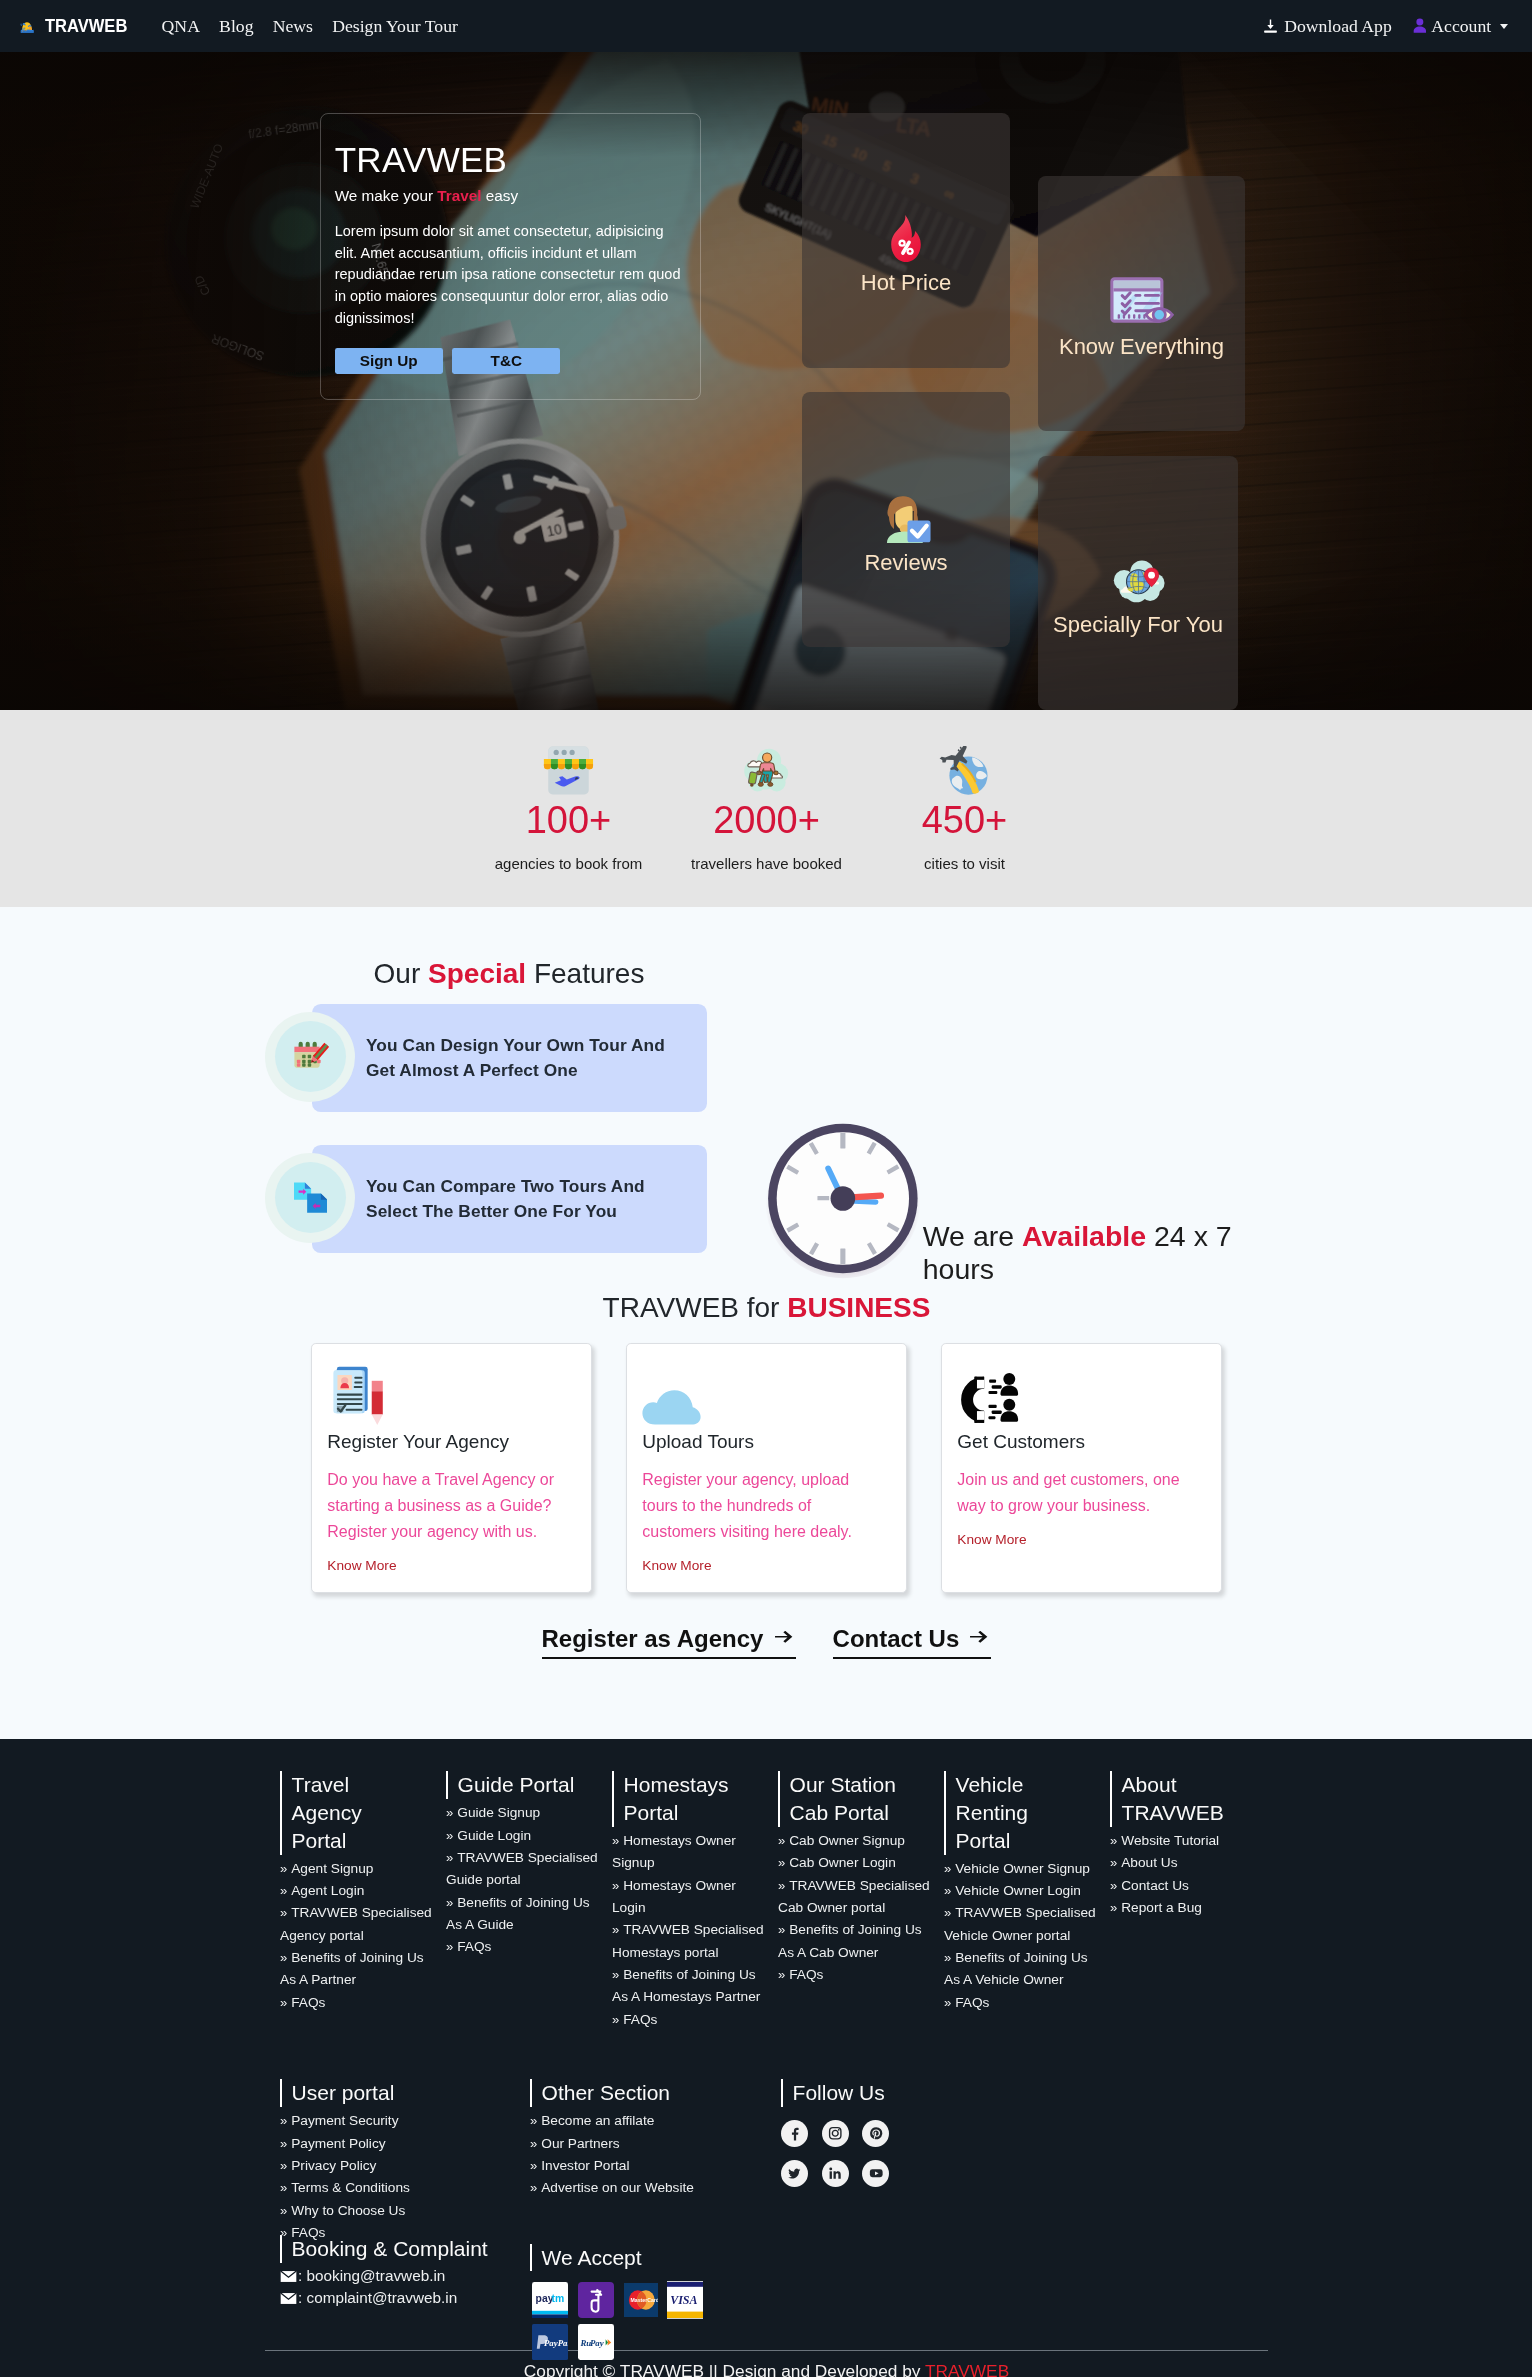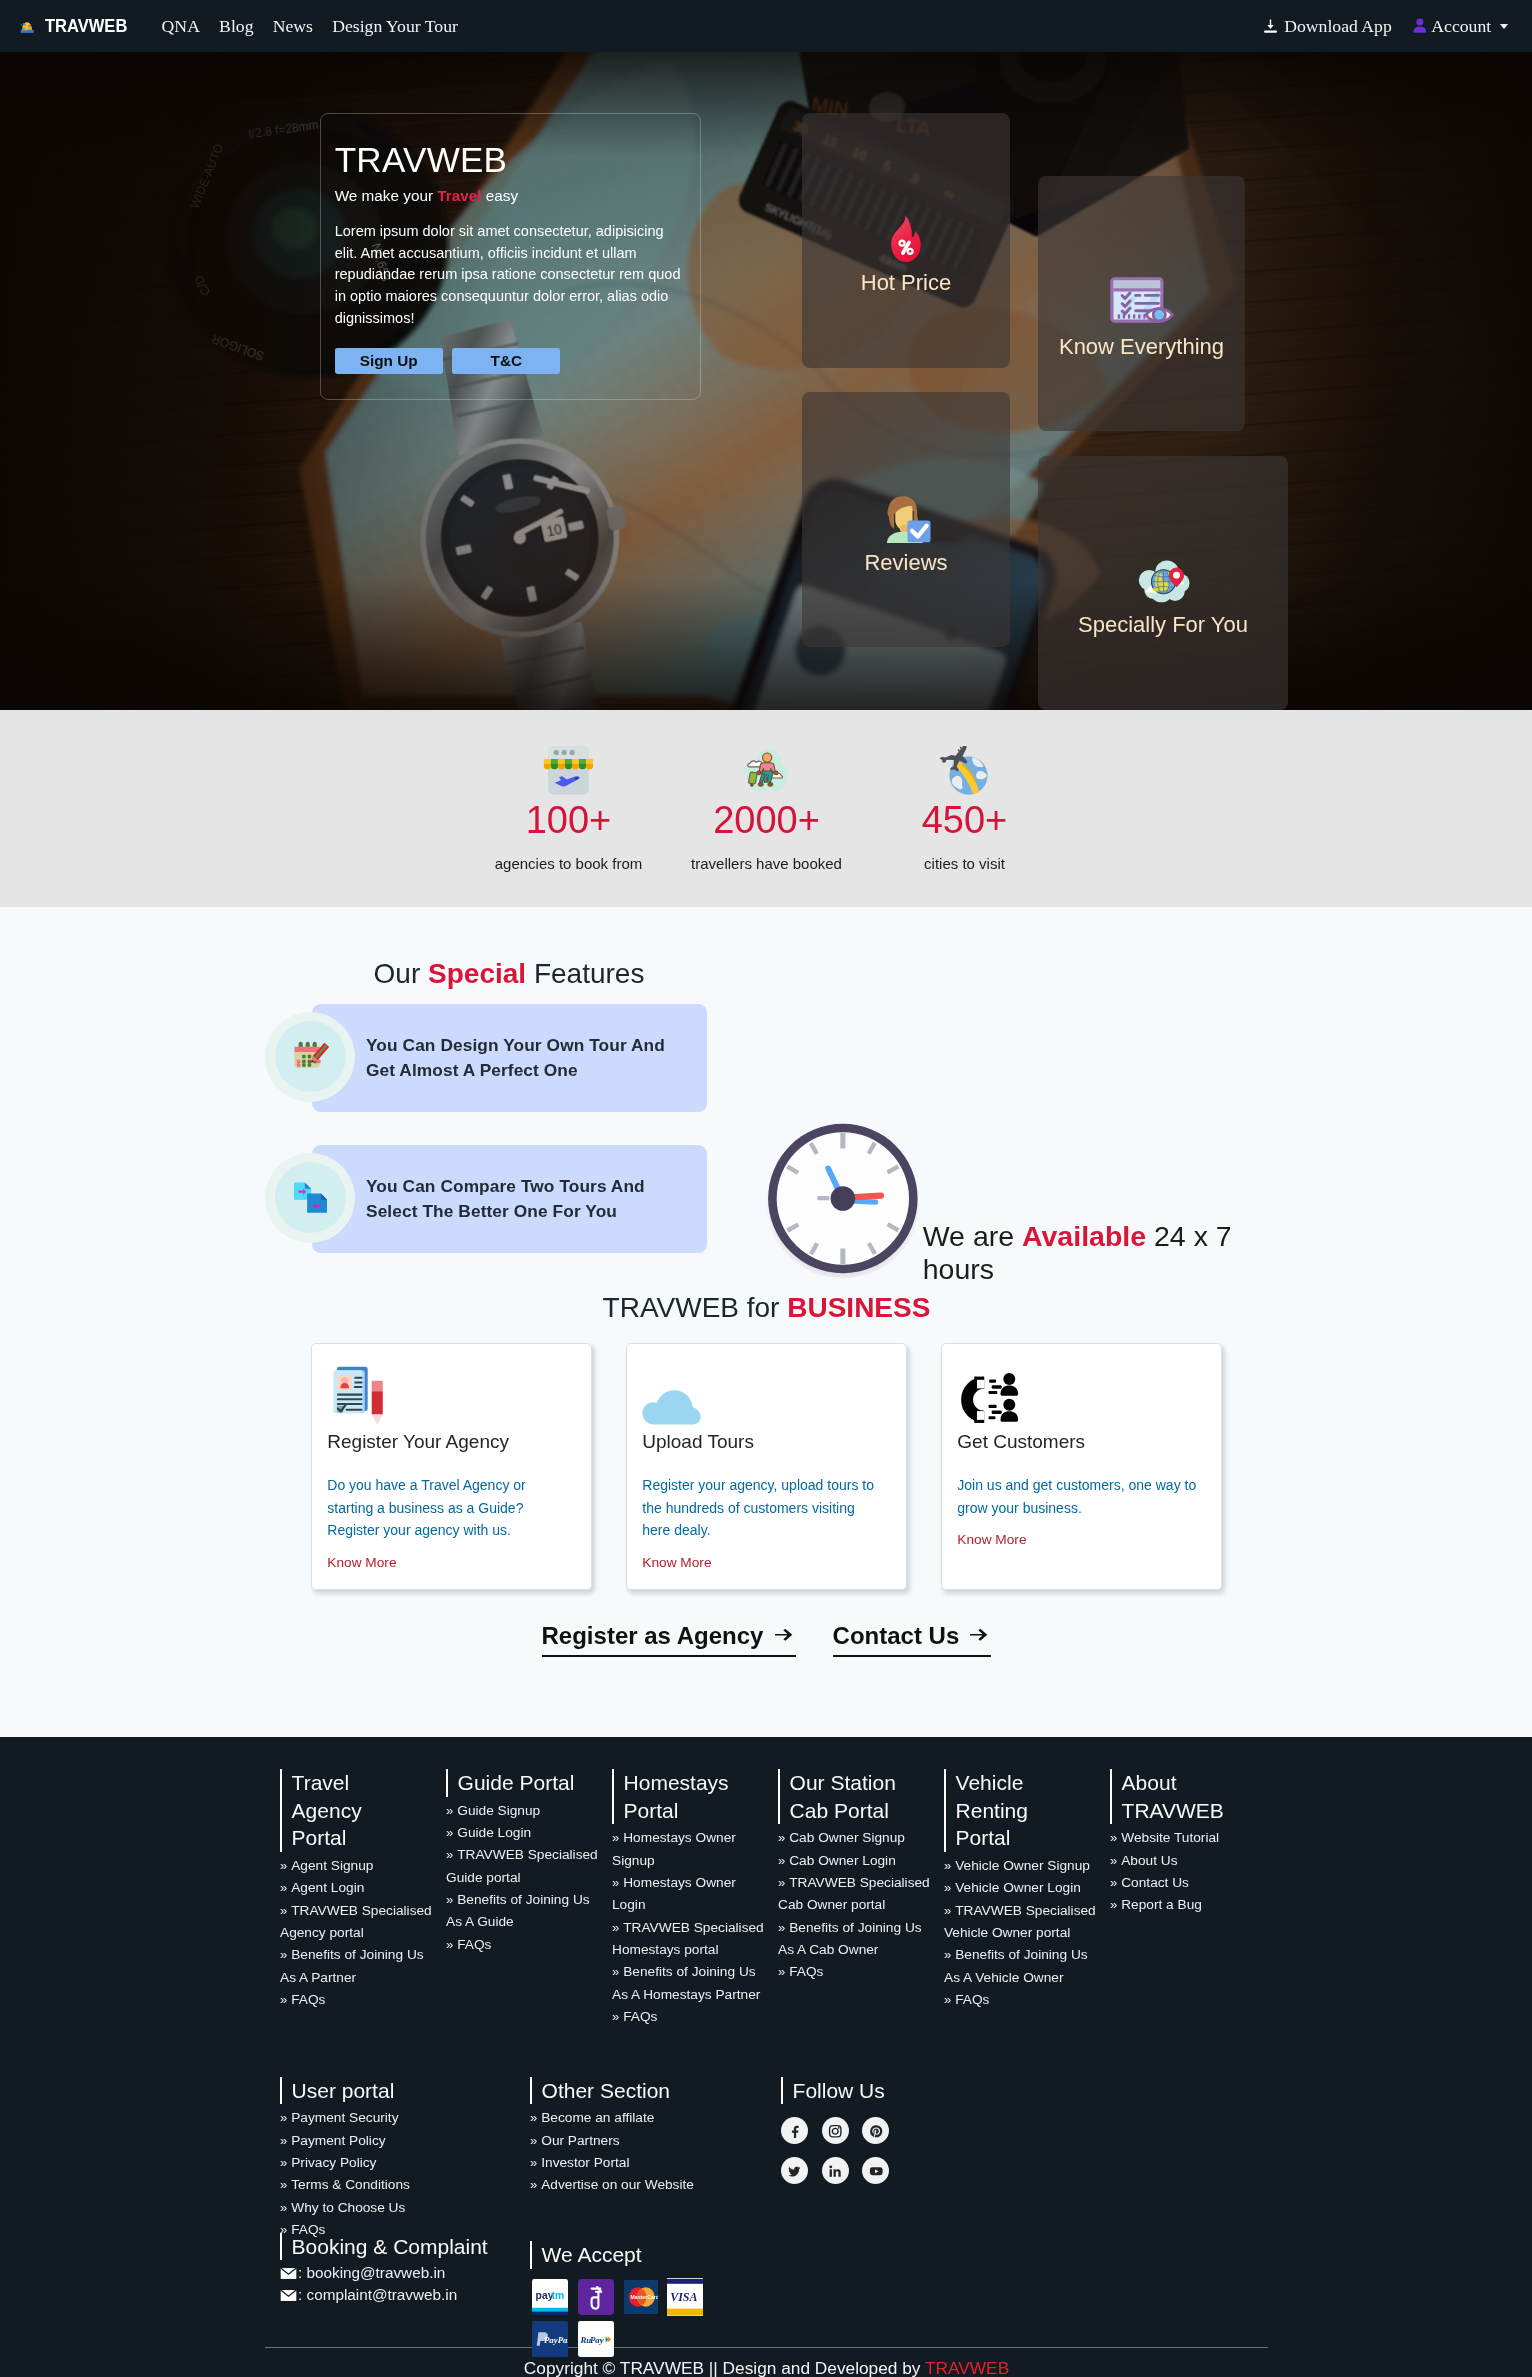--- a/index.html
+++ b/index.html
@@ -28,21 +28,21 @@
   .hero-sub b{color:#e8204e;font-weight:bold;}
   .hero-para{color:#fff;font-size:14.5px;line-height:1.5;margin-top:16px;width:350px;}
   .hero-btns{display:flex;gap:9.6px;margin-top:18.5px;}
   .hero-btns a{background:#7db3f2;color:#0e0e0e;text-decoration:none;font-size:15.3px;font-weight:bold;width:108px;height:26px;display:flex;align-items:center;justify-content:center;border-radius:2.4px;}
 
   .feat{position:absolute;border-radius:8px;background:rgba(60,55,53,.62);display:flex;flex-direction:column;align-items:center;justify-content:center;padding-top:29px;}
   .feat-label{color:#fbe4c6;font-size:22px;font-weight:400;margin-top:8px;text-align:center;line-height:1.12;}
   .f-hot{left:802px;top:61px;width:208px;height:255px;}
   .f-rev{left:802px;top:340px;width:208px;height:255px;}
   .f-know{left:1038px;top:124px;width:207px;height:255px;}
-  .f-spec{left:1038px;top:404px;width:250px;height:254px;}
+  .f-spec{left:1038px;top:404px;width:200px;height:254px;}
 
   
   .stats{background:#e5e5e5;padding:34px 0 35px;}
   .stats-row{display:flex;justify-content:center;gap:0;}
   .stat{width:198px;text-align:center;}
   .stat-ico{height:53px;display:flex;align-items:center;justify-content:center;}
   .stat-num{color:#d4143a;font-size:38px;font-weight:400;margin-top:4px;line-height:1;}
   .stat-lbl{color:#1c1c1c;font-size:15px;margin-top:16px;}
 
   
@@ -60,21 +60,21 @@
   .sf-circ-in{width:71px;height:71px;border-radius:50%;background:#d2eef0;display:flex;align-items:center;justify-content:center;}
   .avail-txt{font-size:28.5px;color:#1d1d1d;margin-top:4px;font-weight:400;}
   .avail-txt b{color:#d91638;font-weight:bold;}
 
   
   .biz{padding-top:0px;margin-top:6.4px;}
   .biz-cards{display:flex;justify-content:center;gap:34px;margin-top:18.5px;}
   .biz-card{width:281px;background:#fff;border:0.8px solid #dcdfe3;border-radius:4.8px;padding:17px 15.3px 19px;box-shadow:2.4px 3.2px 4px rgba(0,0,0,.14);}
   .biz-ico{height:64px;display:flex;align-items:flex-end;}
   .biz-h{font-size:19px;color:#20262b;margin-top:6.4px;font-weight:400;}
-  .biz-p{font-size:14px;color:#0369a1;line-height:1.62;margin-top:21px;width:243px;}
+  .biz-p{font-size:16px;color:#ec4899;line-height:1.62;margin-top:14px;width:243px;}
   .biz-a{display:inline-block;margin-top:13px;color:#b5202b;font-size:13.7px;text-decoration:none;}
   .biz-links{display:flex;justify-content:center;gap:37px;margin-top:32px;}
   .biz-links a{font-size:24px;color:#111;font-weight:bold;text-decoration:none;border-bottom:2.4px solid #111;padding-bottom:4.8px;display:flex;align-items:center;gap:11.2px;}
 
   
   .footer{background:#121a22;color:#fff;padding:32px 0 0;}
   .fcols{display:flex;padding-left:280px;gap:0;height:299px;}
   .fcol{width:166px;padding-right:0px;}
   .fh{font-size:21px;font-weight:400;border-left:2.4px solid #fff;padding-left:9.6px;line-height:1.32;margin-bottom:3.2px;color:#fafafa;}
   .fcol .fh{max-width:130px;}

